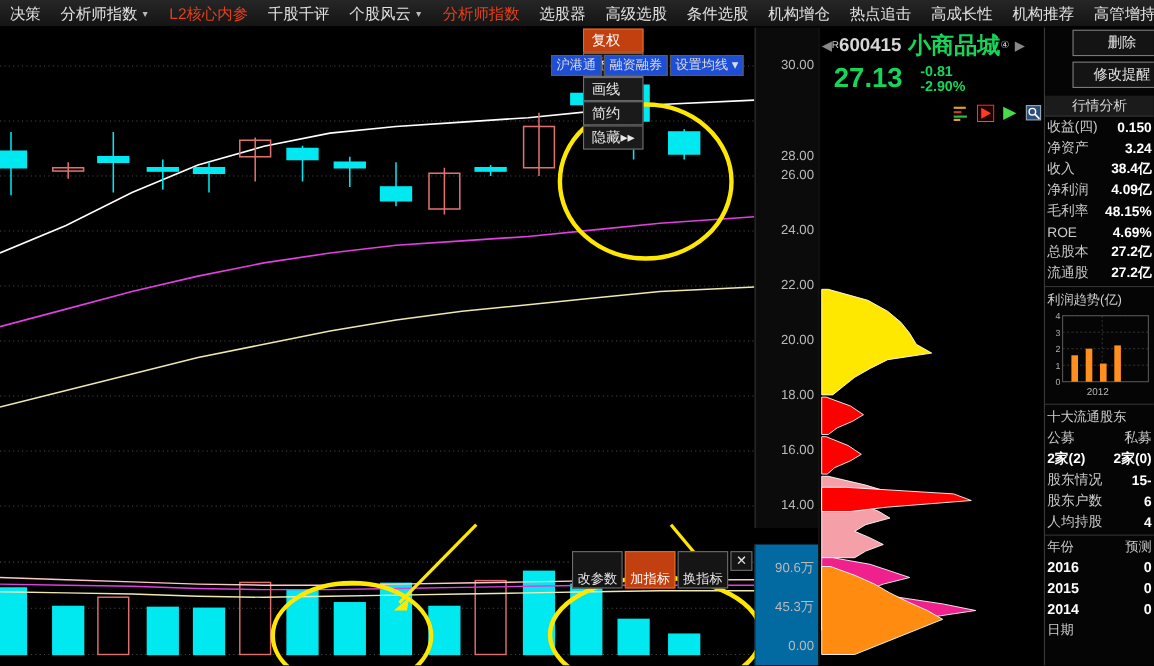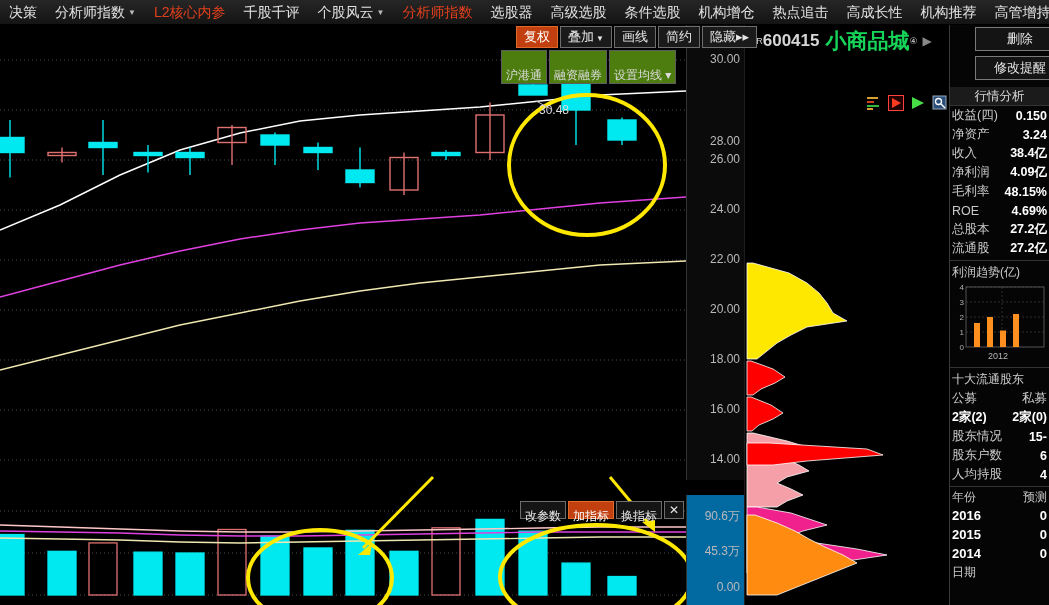--- a/index.html
+++ b/index.html
@@ -29,36 +29,36 @@
     position:absolute; left:0; top:25px; width:686px; height:580px;
     background:#000;
   }
   #pricepane{ position:absolute; left:0; top:0; width:686px; height:465px; overflow:hidden;}
   #volpane{ position:absolute; left:0; top:478px; width:686px; height:102px; overflow:hidden;}
 
   .gridcanvas{ position:absolute; inset:0; }
 
   
   #chart-tools{
-    position:absolute; left:516px; top:1px; display:flex; z-index:30;
+    position:absolute; left:530px; top:1px; display:flex; z-index:30;flex-direction:column;
   }
   #chart-tools .btn{
     height:22px; line-height:20px; padding:0 7px; font-size:13px;
     border:1px solid #6e6e6e; color:#e6e6e6; background:#1a1a1a;
     margin-right:2px; white-space:nowrap;
   }
   #chart-tools .btn.active{ background:#c2400f; border-color:#e0delete; border-color:#e06a2a; color:#fff;}
   #chart-tools .btn .caret{font-size:8px;margin-left:2px;}
 
   #chart-tools2{
     position:absolute; left:501px; top:25px; display:flex; z-index:30;
   }
   #chart-tools2 .btn{
-    height:19px; line-height:17px; padding:16px 4px; font-size:12px;
-    border:1px solid #5d5d5d; color:#dcdcdc; background:#4d7c0f; margin-right:2px;
+    height:19px; line-height:17px; padding:0 4px; font-size:12px;
+    border:1px solid #5d5d5d; color:#dcdcdc; background:#1d4ed8; margin-right:2px;
     white-space:nowrap;
   }
 
   
   #priceaxis{
     position:absolute; left:686px; top:25px; width:58px; height:455px;
     background:#0b0b0b; border-left:1px solid #333;
   }
   #priceaxis .lbl{
     position:absolute; right:4px; font-size:12px; color:#b9b9b9;
@@ -75,21 +75,21 @@
     position:absolute; left:430px; top:418px; width:260px; color:#ffe800;
     font-size:13.5px; line-height:17px; z-index:25; text-shadow:0 0 2px #000;
   }
   #pricelabel{
     position:absolute; left:539px; top:78px; color:#dcdcdc; font-size:12px; z-index:25;
   }
 
   
   .voltools{ position:absolute; display:flex; z-index:30;}
   .voltools .btn{
-    height:18px; line-height:16px; padding:6px 4px; font-size:12px;
+    height:18px; line-height:16px; padding:16px 4px; font-size:12px;
     border:1px solid #6d6d6d; color:#e6e6e6; background:#151515; margin-right:2px;
     white-space:nowrap;
   }
   .voltools .btn.on{ background:#c2400f; border-color:#e06a2a; color:#fff;}
   .voltools .btn.x{ padding:0 4px; }
 
   
   #profile{
     position:absolute; left:744px; top:25px; width:205px; height:580px;
     background:#000; border-left:1px solid #1d1d1d; overflow:hidden;
@@ -299,20 +299,27 @@
 
 <div id="stockhead">
   <div style="display:flex;align-items:center;height:32px;padding-left:3px;">
     <span class="arrow">◀</span>
     <span class="stk-sup" style="color:#d0d0d0">R</span>
     <span class="stk-code">600415</span>
     <span class="stk-name">小商品城</span>
     <span class="stk-sup" style="color:#cfcfcf">④</span>
     <span class="arrow" style="margin-left:5px">▶</span>
   </div>
+  <div style="display:flex;align-items:center;padding-left:14px;">
+    <span class="stk-price">27.13</span>
+    <div style="margin-left:16px">
+      <div class="stk-chg">-0.81</div>
+      <div class="stk-chg">-2.90%</div>
+    </div>
+  </div>
 </div>
 
 <div id="topbtns">
     <div class="tb">删除</div>
     <div class="tb">修改提醒</div>
   </div>
 
 <div id="iconrow">
   <svg class="ic" viewBox="0 0 16 16">
     <rect x="1" y="2" width="11" height="2" fill="#d8a030"></rect>

